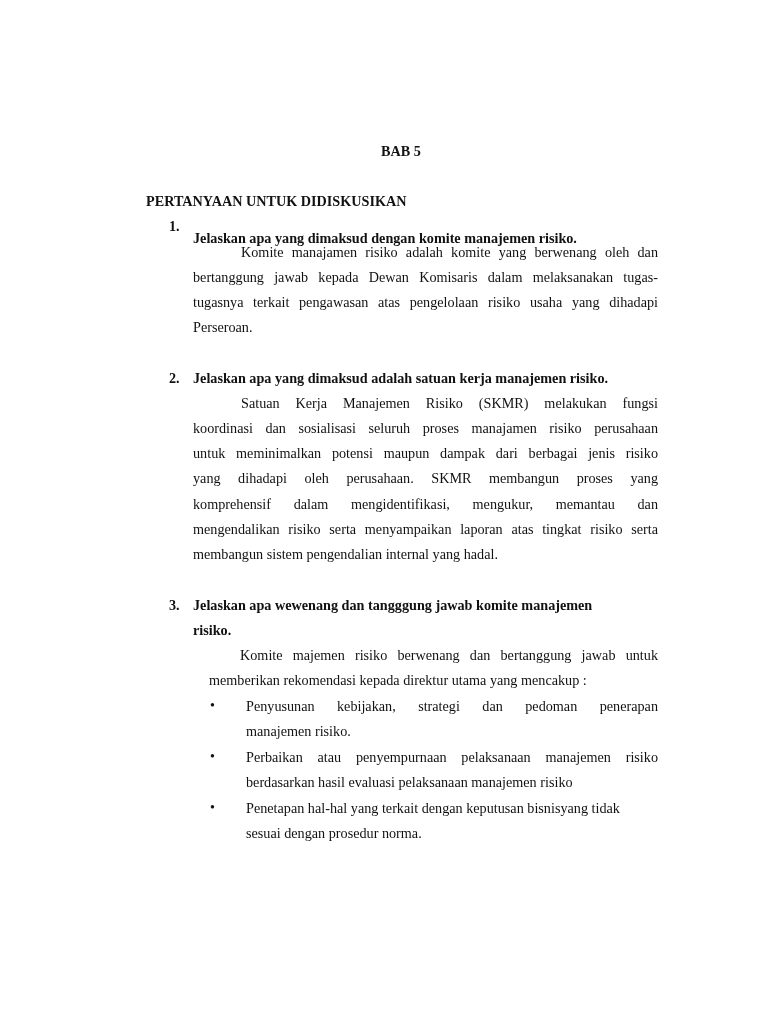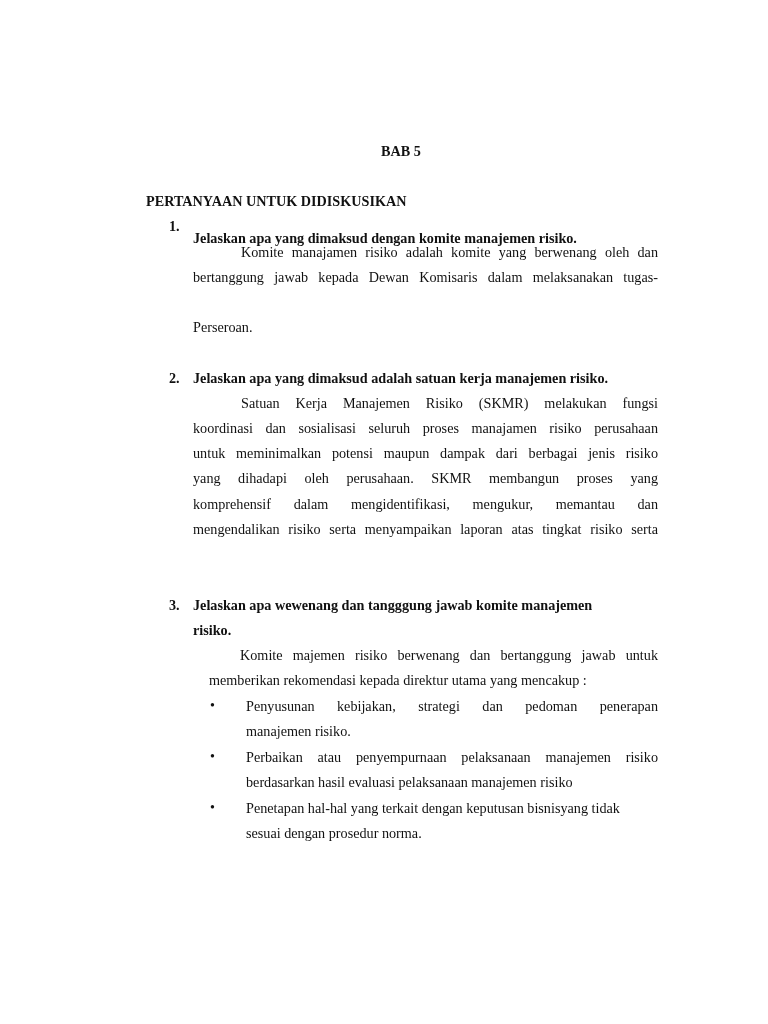--- a/index.html
+++ b/index.html
@@ -22,31 +22,33 @@
 
   <div class="line bold center" style="left:0;width:802px;top:138px;">BAB 5</div>
 
   <div class="line bold" style="left:146px;top:188px;">PERTANYAAN UNTUK DIDISKUSIKAN</div>
 
   <div class="line bold" style="left:169px;top:213px;">1.</div>
   <div class="line bold" style="left:193px;top:213px;margin-top:12px;">Jelaskan apa yang dimaksud dengan komite manajemen risiko.</div>
 
   <div class="line just" style="left:241px;width:417px;top:239px;">Komite manajamen risiko adalah komite yang berwenang oleh dan</div>
   <div class="line just" style="left:193px;width:465px;top:264px;">bertanggung jawab kepada Dewan Komisaris dalam melaksanakan tugas-</div>
+  <div class="line just" style="left:193px;width:465px;top:289px;">tugasnya terkait pengawasan atas pengelolaan risiko usaha yang dihadapi</div>
   <div class="line" style="left:193px;top:314px;">Perseroan.</div>
 
   <div class="line bold" style="left:169px;top:365px;">2.</div>
   <div class="line bold" style="left:193px;top:365px;">Jelaskan apa yang dimaksud adalah satuan kerja manajemen risiko.</div>
 
   <div class="line just" style="left:241px;width:417px;top:390px;">Satuan Kerja Manajemen Risiko (SKMR) melakukan fungsi</div>
   <div class="line just" style="left:193px;width:465px;top:415px;">koordinasi dan sosialisasi  seluruh proses manajamen risiko perusahaan</div>
   <div class="line just" style="left:193px;width:465px;top:440px;">untuk meminimalkan potensi maupun dampak dari berbagai jenis risiko</div>
   <div class="line just" style="left:193px;width:465px;top:465px;">yang dihadapi oleh perusahaan. SKMR membangun proses yang</div>
   <div class="line just" style="left:193px;width:465px;top:491px;">komprehensif dalam mengidentifikasi, mengukur,  memantau dan</div>
   <div class="line just" style="left:193px;width:465px;top:516px;">mengendalikan risiko serta menyampaikan laporan atas tingkat risiko serta</div>
+  <div class="line" style="left:193px;top:541px;">membangun sistem pengendalian internal yang hadal.</div>
 
   <div class="line bold" style="left:169px;top:592px;">3.</div>
   <div class="line bold" style="left:193px;top:592px;">Jelaskan apa wewenang dan tangggung jawab komite manajemen</div>
   <div class="line bold" style="left:193px;top:617px;">risiko.</div>
 
   <div class="line just" style="left:240px;width:418px;top:642px;">Komite majemen risiko berwenang dan bertanggung jawab untuk</div>
   <div class="line" style="left:209px;top:667px;">memberikan rekomendasi kepada direktur utama yang mencakup :</div>
 
   <div class="bullet" style="left:210px;top:693px;">•</div>
   <div class="line just" style="left:246px;width:412px;top:693px;">Penyusunan kebijakan, strategi dan pedoman penerapan</div>

